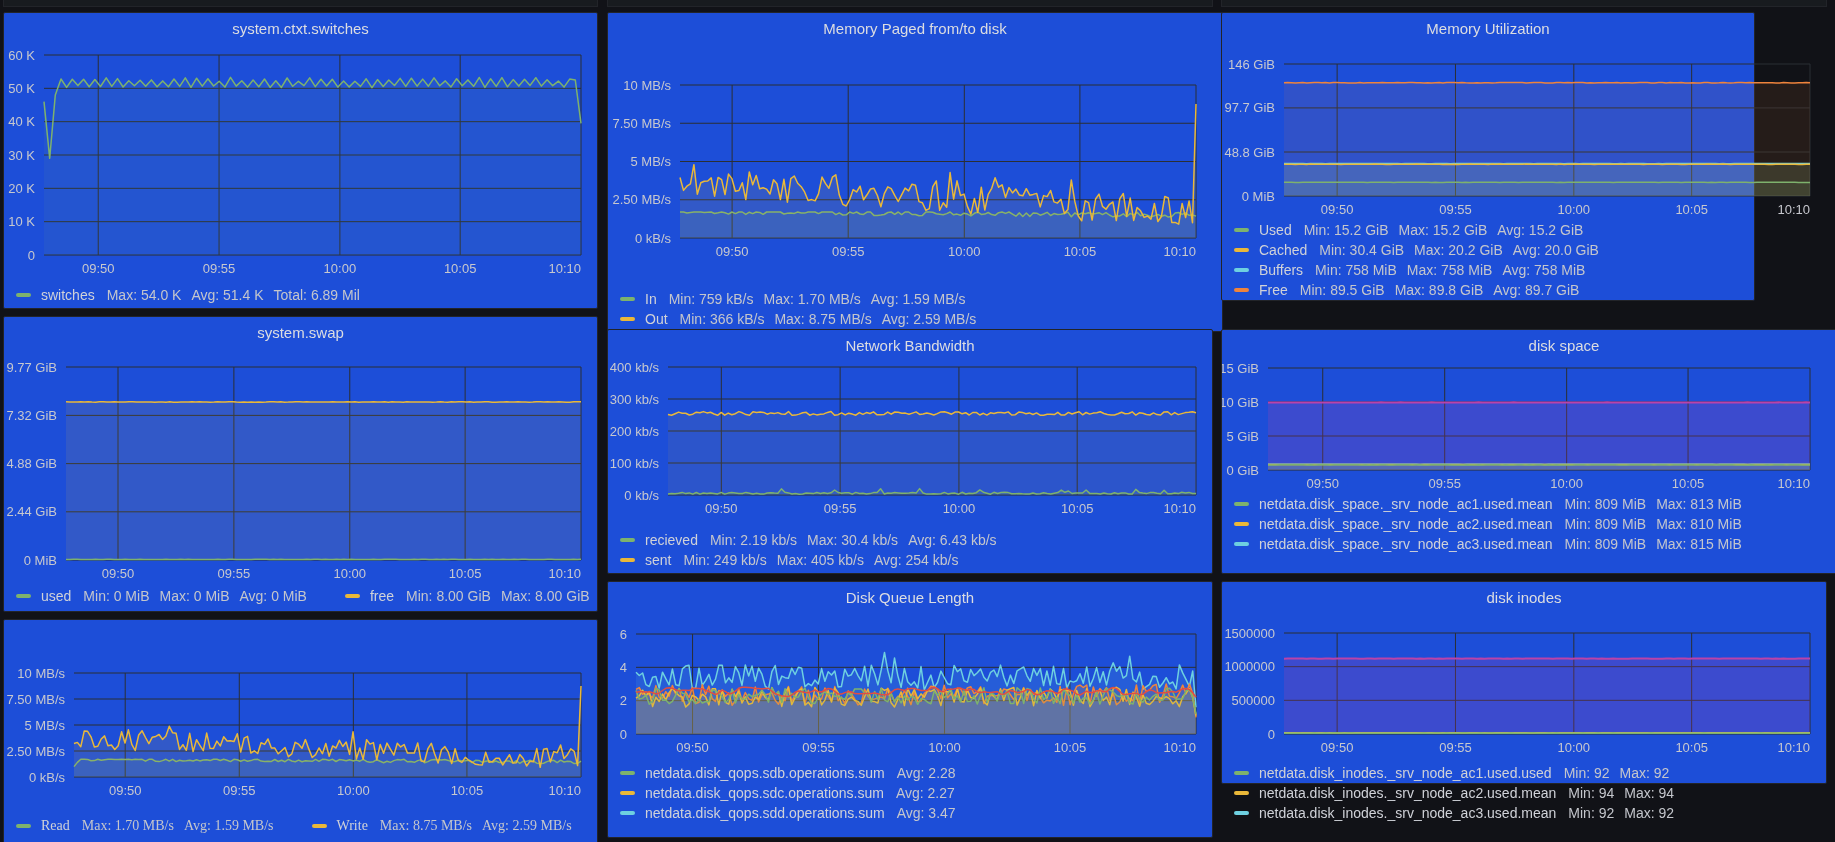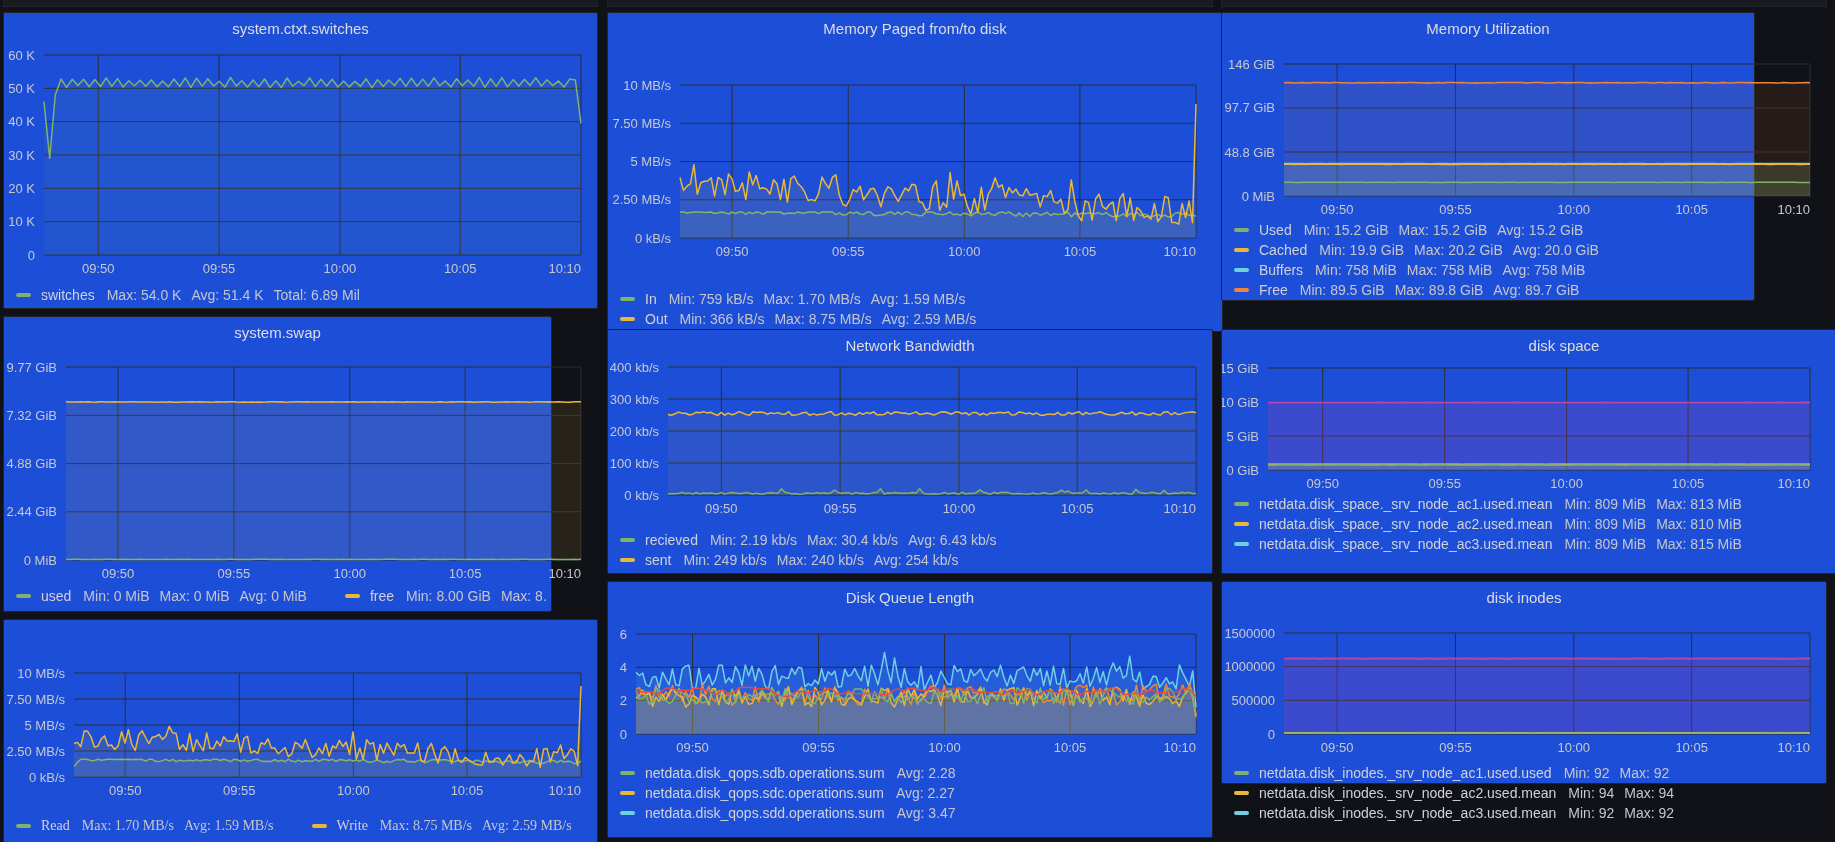--- a/index.html
+++ b/index.html
@@ -169,21 +169,21 @@
             <span class="llabel">Used</span>
             <span class="lstat">Min: 15.2 GiB</span>
             <span class="lstat">Max: 15.2 GiB</span>
             <span class="lstat">Avg: 15.2 GiB</span>
           </span>
         </div>
         <div class="legend-row">
           <span class="legend-item">
             <span class="lswatch" style="background: rgb(234, 184, 57);"></span>
             <span class="llabel">Cached</span>
-            <span class="lstat">Min: 19.9 GiB</span>
+            <span class="lstat">Min: 30.4 GiB</span>
             <span class="lstat">Max: 20.2 GiB</span>
             <span class="lstat">Avg: 20.0 GiB</span>
           </span>
         </div>
         <div class="legend-row">
           <span class="legend-item">
             <span class="lswatch" style="background: rgb(110, 208, 224);"></span>
             <span class="llabel">Buffers</span>
             <span class="lstat">Min: 758 MiB</span>
             <span class="lstat">Max: 758 MiB</span>
@@ -195,21 +195,21 @@
             <span class="lswatch" style="background: rgb(239, 132, 60);"></span>
             <span class="llabel">Free</span>
             <span class="lstat">Min: 89.5 GiB</span>
             <span class="lstat">Max: 89.8 GiB</span>
             <span class="lstat">Avg: 89.7 GiB</span>
           </span>
         </div>
       </div>
   </section>
 
-  <section class="panel" style="left:3px;top:316px;width:549px;height:296px">
+  <section class="panel" style="left:3px;top:316px;width:595px;height:296px">
     <header class="ptitle">
         <span>system.swap</span>
       </header>
     <div class="graph">
         <svg width="593" height="294" viewBox="0 0 593 294">
           <line x1="62" y1="243" x2="577" y2="243" stroke="#2b2f35" stroke-width="1"></line>
           <text x="53" y="247.5" text-anchor="end" fill="#c7c8ce" font-size="13">0 MiB</text>
           <line x1="62" y1="194.79938587512794" x2="577" y2="194.79938587512794" stroke="#2b2f35" stroke-width="1"></line>
           <text x="53" y="199.29938587512794" text-anchor="end" fill="#c7c8ce" font-size="13">2.44 GiB</text>
           <line x1="62" y1="146.59877175025588" x2="577" y2="146.59877175025588" stroke="#2b2f35" stroke-width="1"></line>
@@ -292,21 +292,21 @@
             <span class="lstat">Min: 2.19 kb/s</span>
             <span class="lstat">Max: 30.4 kb/s</span>
             <span class="lstat">Avg: 6.43 kb/s</span>
           </span>
         </div>
         <div class="legend-row">
           <span class="legend-item">
             <span class="lswatch" style="background: rgb(234, 184, 57);"></span>
             <span class="llabel">sent</span>
             <span class="lstat">Min: 249 kb/s</span>
-            <span class="lstat">Max: 240 kb/s</span>
+            <span class="lstat">Max: 405 kb/s</span>
             <span class="lstat">Avg: 254 kb/s</span>
           </span>
         </div>
       </div>
   </section>
 
   <section class="panel" style="left:1221px;top:329px;width:686px;height:245px">
     <header class="ptitle">
         <span>disk space</span>
       </header>

